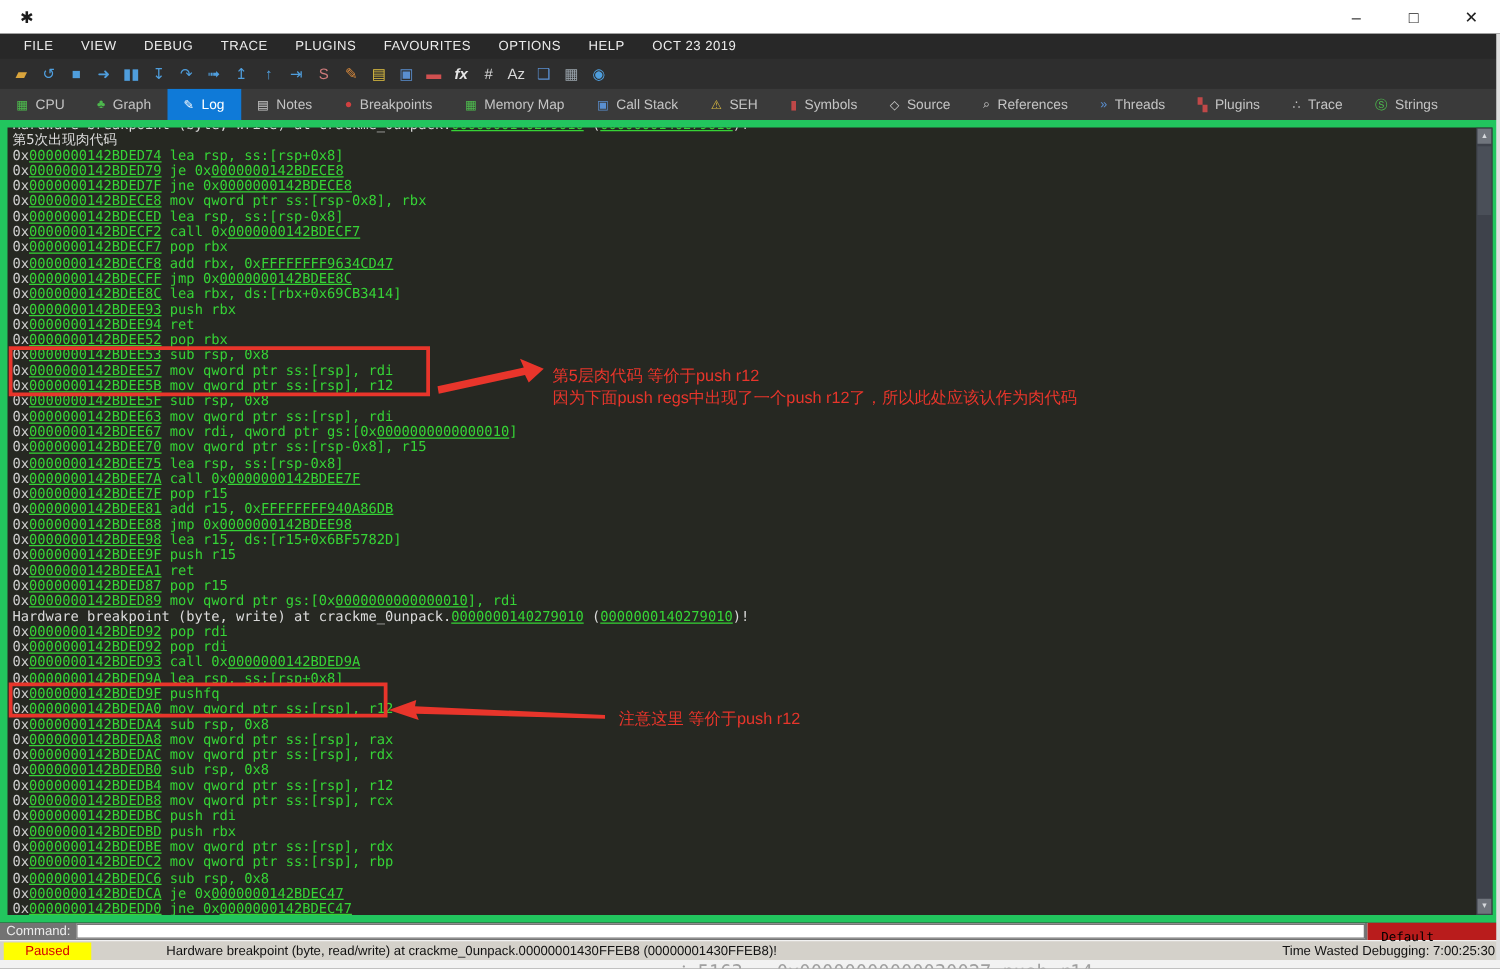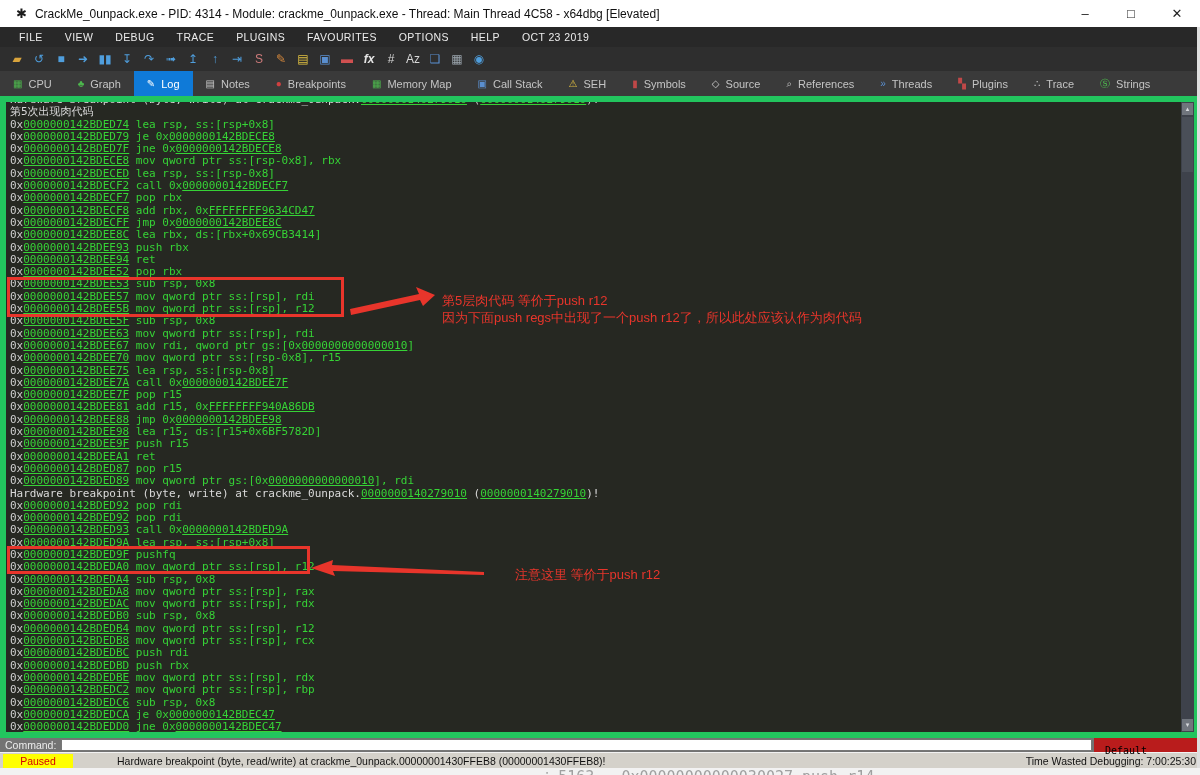--- a/index.html
+++ b/index.html
@@ -42,61 +42,60 @@
   .seg-p { color:#cfcfcf; }
   .seg-a { color:#36d336; text-decoration:underline; }
   .seg-i { color:#36d336; }
   .seg-w { color:#dadada; }
 
   .redbox { position:absolute; border:3px solid #e8352b; }
   .box1 { left:1px; top:175px; width:337px; height:40px; }
   .box2 { left:1px; top:444px; width:303px; height:28px; }
   .note { position:absolute; color:#e8352b; font-size:13px; line-height:17px; white-space:nowrap; }
   .note1 { left:436px; top:190px; }
-  .note2 { left:509px; top:464px; }
+  .note2 { left:489px; top:464px; }
   .annot-svg { position:absolute; left:0; top:0; pointer-events:none; }
 
   .scrollbar { position:absolute; right:0; top:0; width:13px; height:100%; background:#3e424b; }
   .sb-btn { height:12px; margin:1px; background:#70757d; color:#d6d9dd; font-size:7px;
             text-align:center; line-height:12px; }
   .sb-btn.bottom { position:absolute; bottom:0; left:0; right:0; margin:1px; }
   .sb-thumb { position:absolute; top:15px; left:1px; right:1px; height:55px; background:#4a4f58; }
 
   
   .cmdbar { height:14px; background:#737373; display:flex; align-items:center; }
   .cmd-label { color:#ececec; font-size:10.5px; padding:0 5px; white-space:nowrap; }
   .cmd-input { flex:1; height:12px; border:1px solid #777; background:#ffffff;
                font-size:10px; padding:0 2px; margin-right:2px; border-radius:0; }
   .cmd-profile { width:106px; height:12px; line-height:11px; background:#ffffff;
                  border:7px solid #b91c1c; font-size:10px; padding-left:4px; color:#000;
                  font-family:"DejaVu Sans Mono", monospace; }
 
   
   .statusbar { height:16px; background:#d4d1ca; border-top:1px solid #f2f2f2;
-               display:flex; align-items:center; font-size:10.5px; color:#111; gap:12px; }
+               display:flex; align-items:center; font-size:10.5px; color:#111; gap:28px; }
   .paused { background:#ffff00; color:#d40000; width:70px; text-align:center;
             height:14px; line-height:14px; margin-left:3px; }
   .status-msg { flex:1; white-space:nowrap; overflow:hidden;padding-left:32px; }
   .status-time { padding-right:4px; white-space:nowrap; }
 
   
   .bottomstrip { height:7px; background:#f2f2f2; position:relative; overflow:hidden;
                  font-family:"DejaVu Sans Mono", monospace; font-size:15px; color:#a0a0a0; }
   .bottomstrip span { position:absolute; left:545px; top:0; white-space:pre; }
 
   .right-edge { position:absolute; right:0; top:27px; bottom:7px; width:3px; background:#dfdfdf; }
 </style>
 </head>
 <body>
 
 <div class="window">
 
   <div class="titlebar">
     <span class="app-icon">✱</span>
-    <span class="title-text">CrackMe_0unpack.exe - PID: 4314 - Module: crackme_0unpack.exe - Thread: Main Thread 4C58 - x64dbg [Elevated]</span>
     <div class="win-controls">
       <span class="win-btn">–</span>
       <span class="win-btn">□</span>
       <span class="win-btn">✕</span>
     </div>
   </div>
 
   <div class="menubar">
     <span id="menu-items" style="display:flex">
         <span class="menu-item">File</span>

